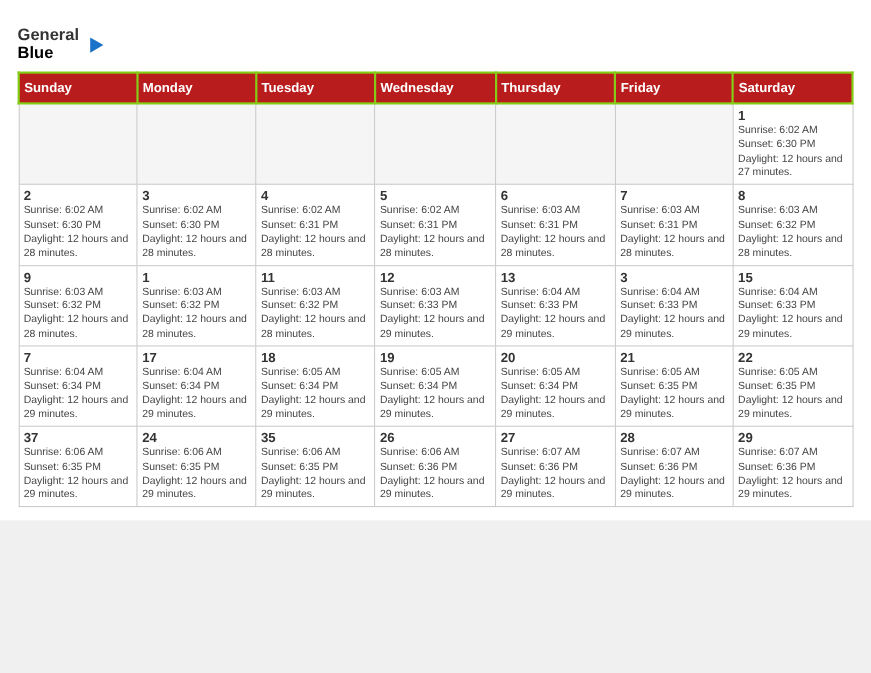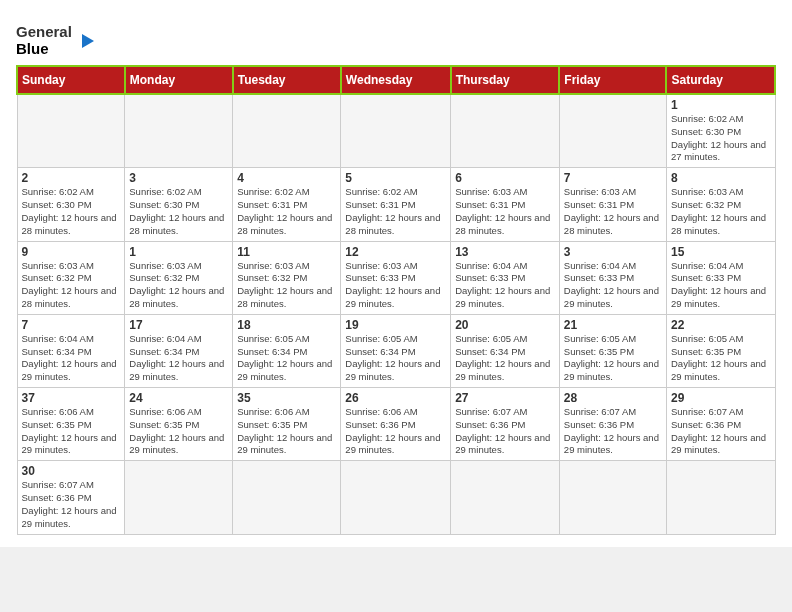--- a/index.html
+++ b/index.html
@@ -241,27 +241,15 @@
           </td>
           <td>
             <span class="day-number">28</span>
             <div class="day-info">Sunrise: 6:07 AM<br>Sunset: 6:36 PM<br>Daylight: 12 hours and 29 minutes.</div>
           </td>
           <td>
             <span class="day-number">29</span>
             <div class="day-info">Sunrise: 6:07 AM<br>Sunset: 6:36 PM<br>Daylight: 12 hours and 29 minutes.</div>
           </td>
         </tr>
-        <tr>
-          <td>
-            <span class="day-number">30</span>
-            <div class="day-info">Sunrise: 6:07 AM<br>Sunset: 6:36 PM<br>Daylight: 12 hours and 29 minutes.</div>
-          </td>
-          <td class="empty"></td>
-          <td class="empty"></td>
-          <td class="empty"></td>
-          <td class="empty"></td>
-          <td class="empty"></td>
-          <td class="empty"></td>
-        </tr>
       </tbody>
   </table>
 </div>
 
 </body></html>

